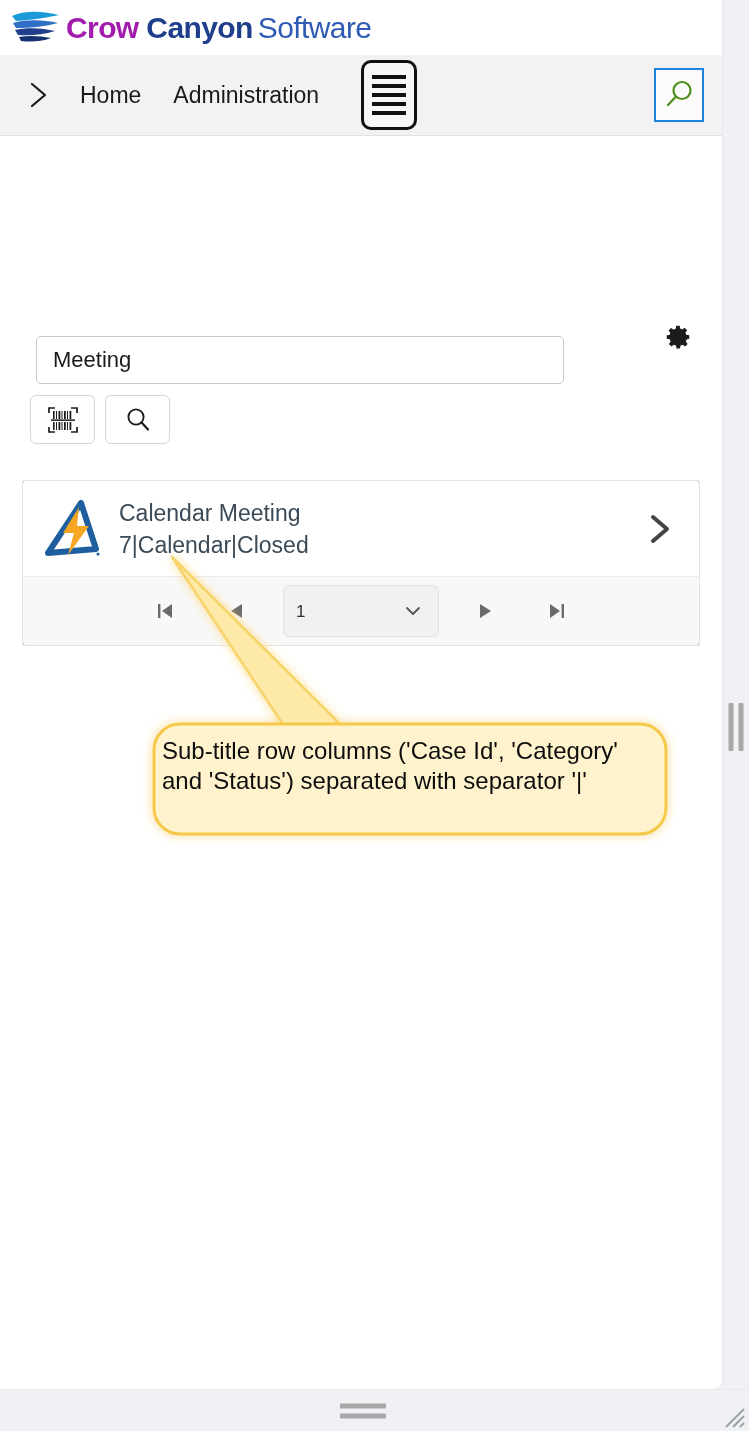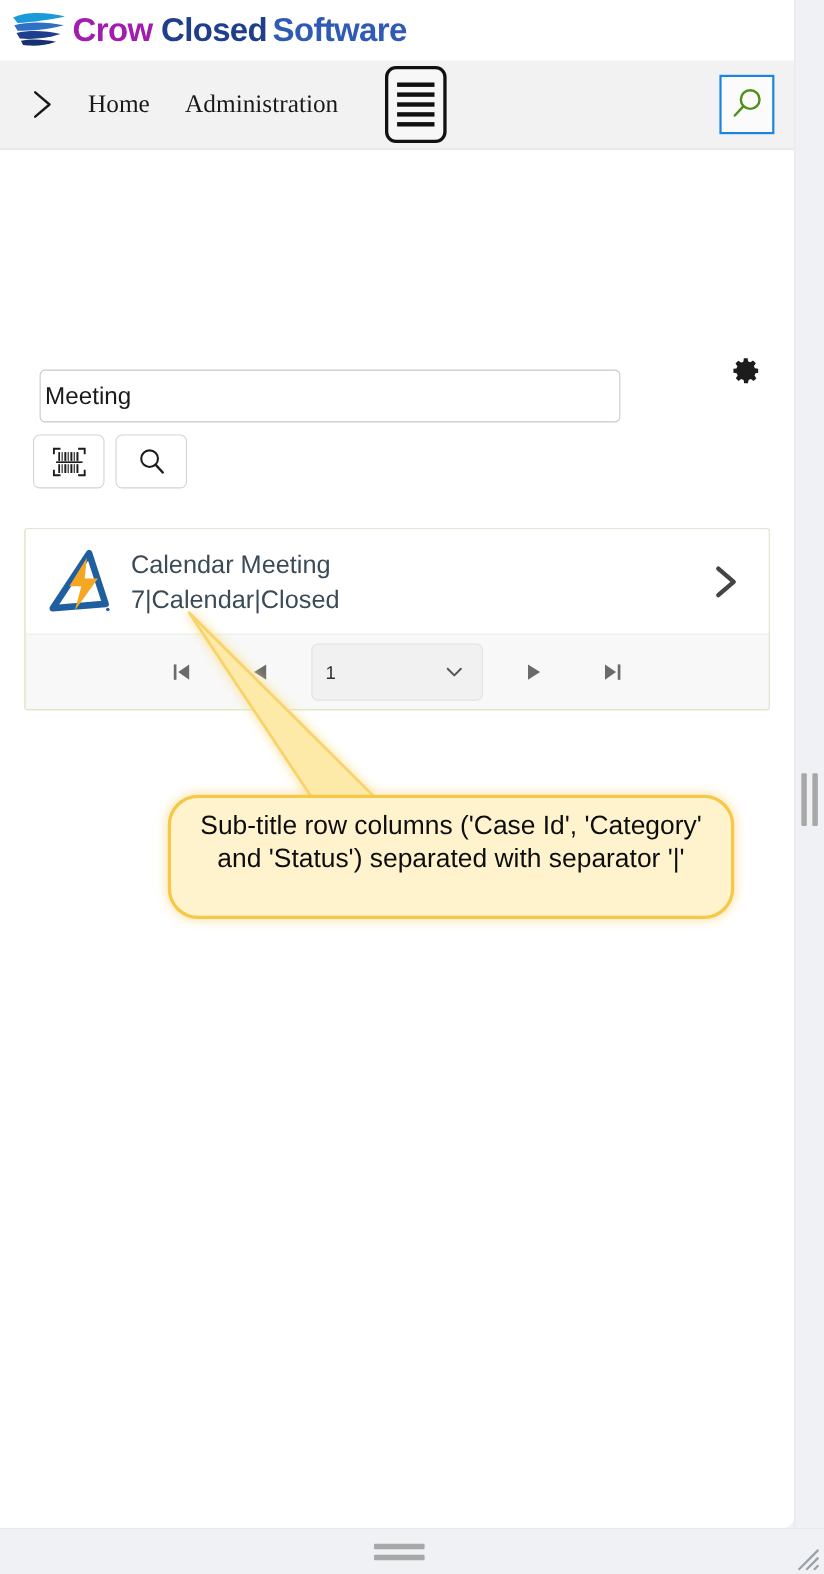--- a/index.html
+++ b/index.html
@@ -46,21 +46,21 @@
   }
   .logo-text {
     font-size: 30px;
     font-weight: bold;
     letter-spacing: -0.6px;
     white-space: nowrap;
     line-height: 1;
   }
   .logo-crow { color: #a21caf; }
   .logo-canyon { color: #1f3e8c; }
-  .logo-software { color: #2f5bb5; font-weight: bold; margin-left: 5px; }
+  .logo-software { color: #2f5bb5; font-weight: normal; margin-left: 5px; }
 
   
   .nav-bar {
     position: relative;
     height: 81px;
     background: #f2f2f2;
     border-bottom: 1px solid #e0e0e0;
     display: flex;
     align-items: center;
     padding-left: 26px;
@@ -69,21 +69,20 @@
     width: 26px; height: 30px;
     margin-right: 28px;
     flex: 0 0 26px;
   }
   .nav-link {
     font-size: 23px;
     color: #1a1a1a;
     margin-right: 32px;
     white-space: nowrap;
     cursor: pointer;
-    font-family: Liberation Serif, serif;
   }
   .hamburger-btn {
     width: 56px; height: 70px;
     border: 3px solid #111;
     border-radius: 10px;
     background: #f7f7f7;
     display: flex;
     flex-direction: column;
     justify-content: center;
     align-items: center;
@@ -122,21 +121,21 @@
   }
 
   .search-row { position: absolute; left: 36px; top: 200px; }
   .search-input {
     width: 528px; height: 48px;
     border: 1px solid #c9c9c9;
     border-radius: 5px;
     font-size: 22px;
     font-family: "Liberation Sans", sans-serif;
     color: #1a1a1a;
-    padding: 0 4px;
+    padding: 0 16px;
     background: #fff;
     outline: none;
   }
 
   .btn-row {
     position: absolute;
     left: 30px; top: 259px;
     display: flex; gap: 10px;
   }
   .icon-btn {
@@ -148,21 +147,21 @@
     cursor: pointer;
   }
 
   
   .result-card {
     position: absolute;
     left: 22px; top: 344px;
     width: 678px;
     border: 1px solid #e3e3e3;
     border-radius: 3px;
-    background: #bef264;
+    background: #0369a1;
     overflow: hidden;
   }
   .result-row {
     display: flex;
     align-items: center;
     height: 96px;
     padding: 0 22px 0 18px;
     background: #fff;
     border-bottom: 1px solid #eaeaea;
     cursor: pointer;
@@ -227,21 +226,21 @@
     position: absolute;
     left: 0; top: 0;
     width: 722px; height: 1389px;
     pointer-events: none;
     z-index: 10;
   }
   .callout-text {
     position: absolute;
     left: 162px; top: 600px;
     width: 496px;
-    text-align: center;
+    text-align: left;
     font-size: 24px;
     line-height: 30px;
     color: #0d0d0d;
     font-family: "Liberation Sans", sans-serif;
     pointer-events: none;
   }
 
   
   .right-strip {
     position: absolute;
@@ -301,21 +300,21 @@
 
     <div class="logo-bar">
       <svg class="logo-mark" viewBox="0 0 52 40">
         <path d="M2 8 C14 2, 34 3, 49 7 C36 10, 20 12, 6 13 Z" fill="#1a9ad8"></path>
         <path d="M3 15 C16 11, 35 12, 48 15 C34 19, 18 20, 6 20 Z" fill="#2f6fc4"></path>
         <path d="M5 22 C17 19, 33 20, 45 23 C33 27, 19 28, 8 27 Z" fill="#1f3e8c"></path>
         <path d="M9 29 C19 27, 31 28, 41 30 C31 34, 19 34, 11 33 Z" fill="#16316f"></path>
       </svg>
       <div class="logo-text">
         <span class="logo-crow">Crow</span>
-        <span class="logo-canyon">Closed</span><span class="logo-software">Software</span>
+        <span class="logo-canyon">Canyon</span><span class="logo-software">Software</span>
       </div>
     </div>
 
     <div class="nav-bar">
       <svg class="nav-chevron" viewBox="0 0 26 30">
         <path d="M6 4 L19 15 L6 26" fill="none" stroke="#1a1a1a" stroke-width="2.2" stroke-linecap="round" stroke-linejoin="round"></path>
       </svg>
       <span class="nav-link">Home</span>
       <span class="nav-link">Administration</span>
 

